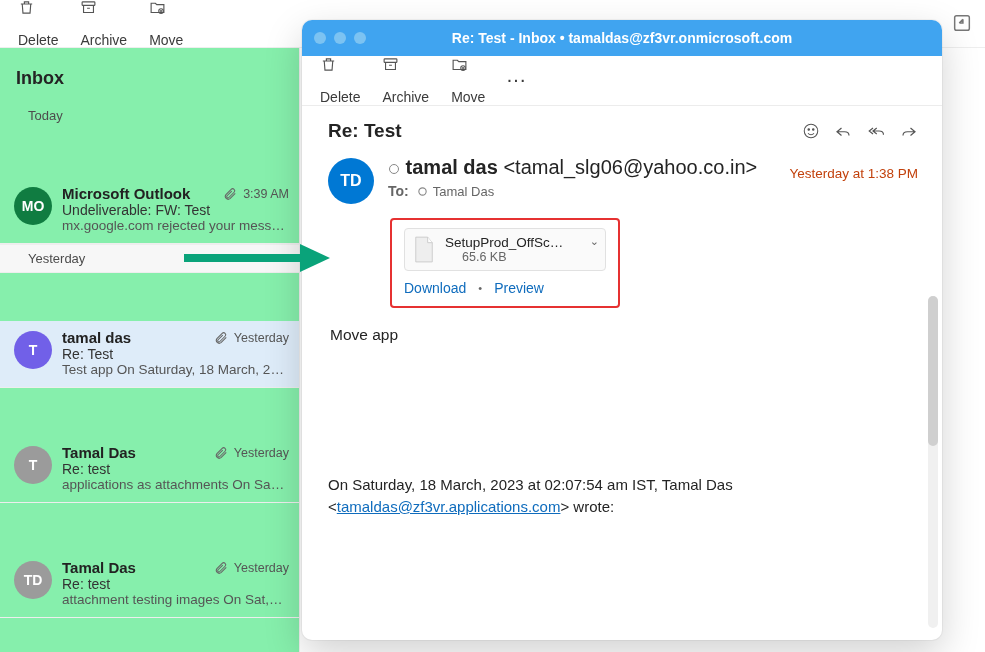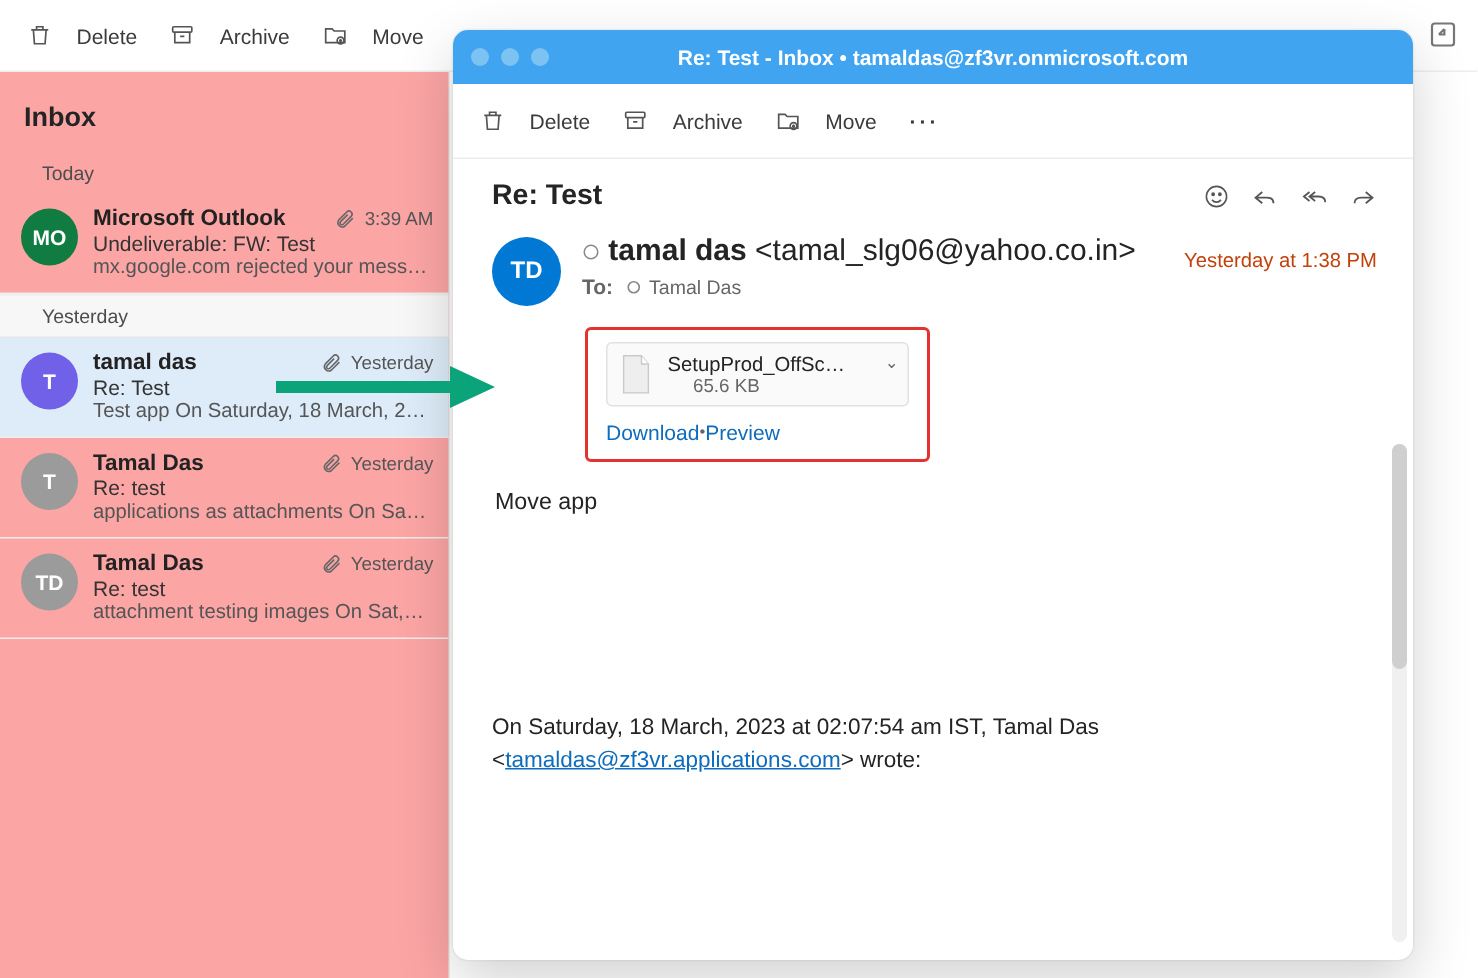--- a/index.html
+++ b/index.html
@@ -1,30 +1,30 @@
 <!DOCTYPE html>
 <html><head>
 <meta charset="utf-8">
 <style>
 * { box-sizing: border-box; margin: 0; padding: 0; }
 body { font-family: -apple-system, "Segoe UI", Helvetica, Arial, sans-serif; font-size: 14px; color: #242424; background: #fff; width: 985px; height: 652px; overflow: hidden; position: relative; }
 
 
 .main-toolbar { position: absolute; top: 0; left: 0; right: 0; height: 48px; display: flex; align-items: center; gap: 22px; padding: 0 18px; background: #fff; border-bottom: 1px solid #eee; }
-.tb-btn { display: inline-flex; align-items: center; gap: 16px; color: #3b3b3b; cursor: pointer; }
+.tb-btn { display: inline-flex; gap: 16px; color: #3b3b3b; cursor: pointer; flex-direction: column; }
 .tb-btn svg { width: 17px; height: 17px; }
 
 .open-reading { position:absolute; top:12px; right:12px; width:22px; height:22px; }
 
 
-.inbox-pane { position: absolute; top: 48px; left: 0; width: 300px; bottom: 0; border-right: 1px solid #eee; background: #fca5a5; }
+.inbox-pane { position: absolute; top: 48px; left: 0; width: 300px; bottom: 0; border-right: 1px solid #eee; background: #86efac; }
 .inbox-header { padding: 20px 16px 15px; }
 .inbox-title { font-size: 18px; font-weight: 700; }
 .grp-label { padding: 4px 28px 6px; color: #4d4d4d; font-size: 13px; }
-.msg { display: flex; gap: 10px; padding: 8px 12px 10px 14px; border-bottom: 1px solid #eee; position: relative; }
+.msg { display: flex; gap: 10px; padding: 8px 12px 10px 14px; border-bottom: 1px solid #eee; position: relative; margin-top: 48px; }
 .msg.selected { background: #deecf9; }
 .avatar { width: 38px; height: 38px; border-radius: 50%; display:flex; align-items:center; justify-content:center; color:#fff; font-weight:600; font-size:14px; flex-shrink:0; margin-top:2px; }
 .msg-body { flex: 1; min-width: 0; }
 .sender { font-size: 15px; font-weight: 600; color:#222; }
 .subject { font-size: 14px; color: #333; }
 .preview { font-size: 13.5px; color: #555; white-space: nowrap; overflow: hidden; text-overflow: ellipsis; }
 .meta { position: absolute; right: 10px; top: 10px; display:flex; align-items:flex-end; gap:6px; }
 .attach-icon { width:14px; height:14px; color:#555; }
 .time-ago { font-size: 12.5px; color:#555; }
 
@@ -52,21 +52,21 @@
 .to-line { color:#666; display:flex; align-items:center; gap:8px; margin-top:4px; }
 .recip-chip { display:inline-flex; align-items:center; gap:5px; font-size:13px; }
 .received { position:absolute; right:24px; top:60px; color:#c2410c; font-size:13.5px; }
 
 .attachment-box { border:2px solid #e63131; border-radius:4px; padding:8px 12px 10px; margin: 14px 0 18px 62px; width: 230px; }
 .att-card { display:flex; align-items:center; gap:10px; padding:6px 8px; border:1px solid #e1e1e1; border-radius:4px; background:#fafafa; position:relative; }
 .att-file-icon { width:22px; height:28px; }
 .att-name { font-size:13.5px; white-space:nowrap; overflow:hidden; text-overflow:ellipsis; max-width:120px; }
 .att-size { font-size:12.5px; color:#666;margin-left:17px; }
 .att-drop { position:absolute; right:6px; top:6px; font-size:11px; color:#666; }
-.att-links { margin-top:9px; display:flex; align-items:center; gap:0; font-size:14px; color:#0f6cbd; }
+.att-links { margin-top:9px; display:flex; align-items:center; gap:12px; font-size:14px; color:#0f6cbd; }
 .bullet { color:#666; font-size:11px; }
 
 .body-text { font-size:15.5px; margin-left:2px; }
 .quoted { margin-top: 130px; font-size:15px; line-height:1.45; }
 .quoted a { color:#0f6cbd; }
 
 .scroll-track { position:absolute; right:4px; top:190px; bottom:12px; width:10px; background:#f0f0f0; border-radius:5px; }
 .scroll-thumb { position:absolute; top:0; width:10px; height:150px; background:#cfcfcf; border-radius:5px; }
 
 .call-arrow { position:absolute; left:182px; top:238px; pointer-events:none; z-index:60; }

